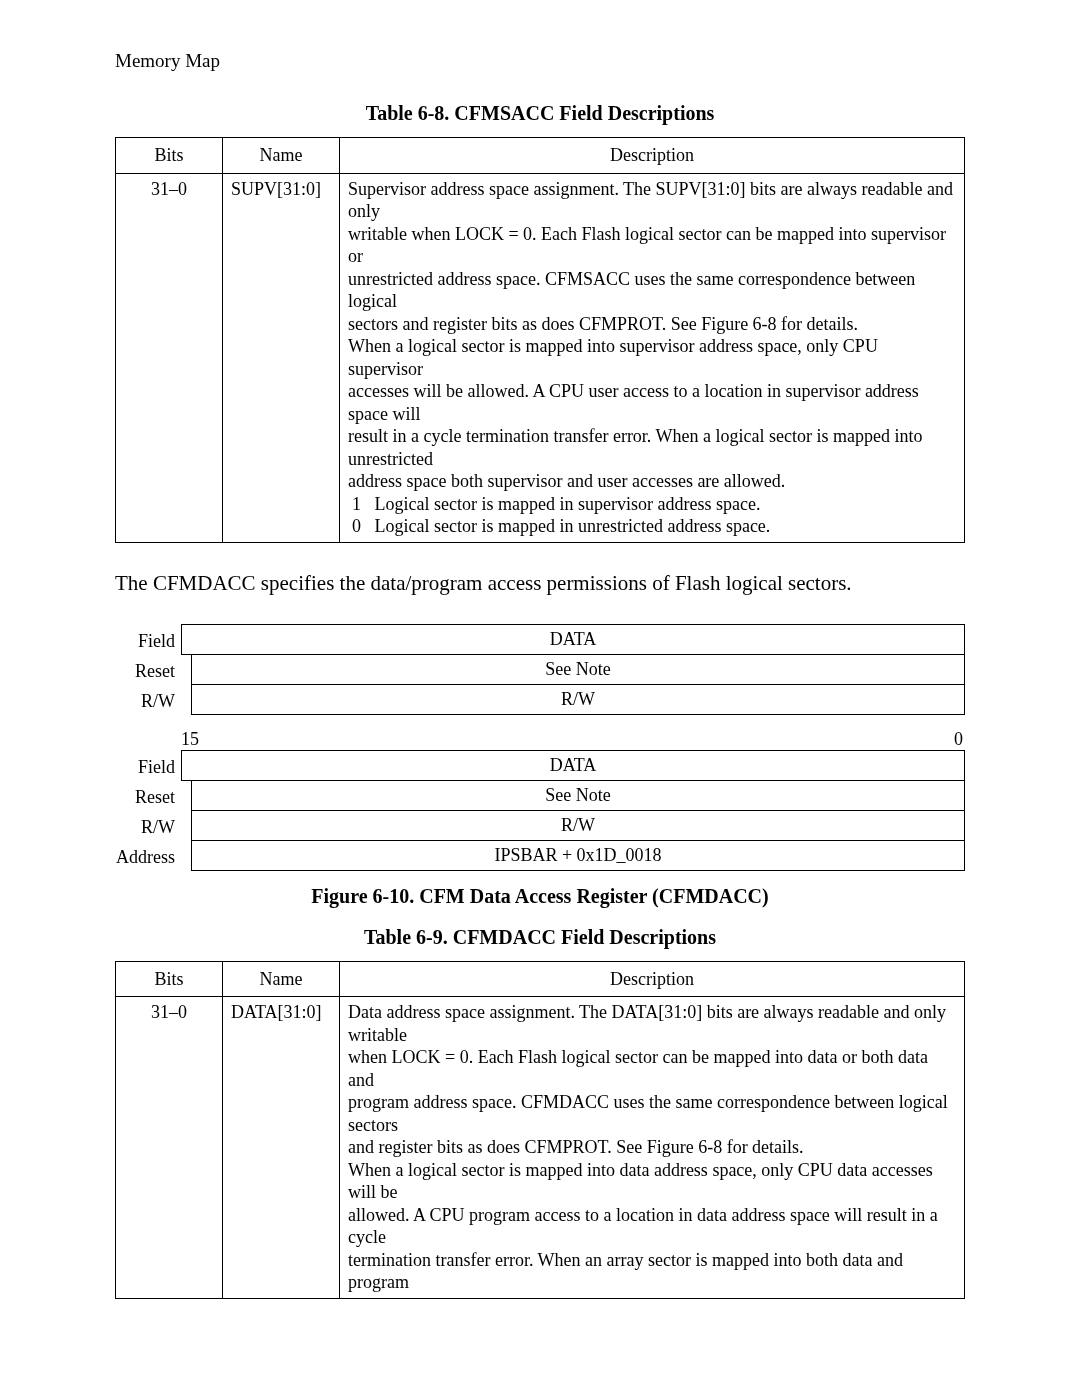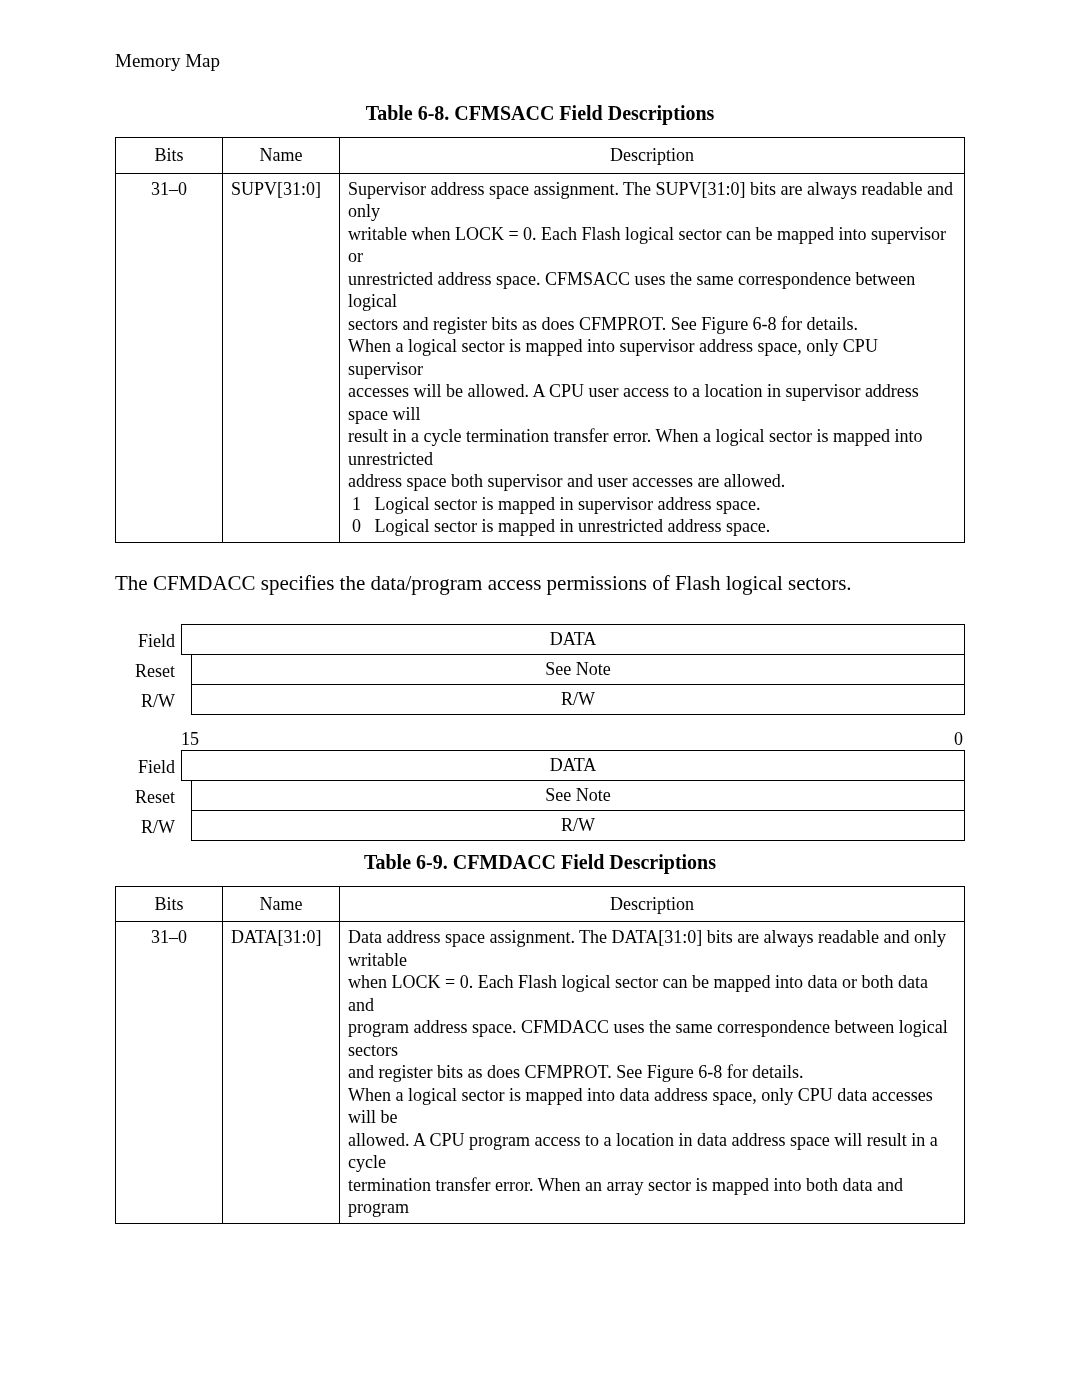--- a/index.html
+++ b/index.html
@@ -180,22 +180,27 @@
       <div class="cell">DATA</div>
     </div>
     <div class="row">
       <div class="label">Reset</div>
       <div class="cell">See Note</div>
     </div>
     <div class="row">
       <div class="label">R/W</div>
       <div class="cell">R/W</div>
     </div>
+    <div class="row">
+      <div class="label">Address</div>
+      <div class="cell">IPSBAR + 0x1D_0018</div>
+    </div>
   </div>
 
+  <div class="fig-caption">Figure 6-10. CFM Data Access Register (CFMDACC)</div>
 
   <div class="table-caption">Table 6-9. CFMDACC Field Descriptions</div>
   <table class="field-table">
     <thead>
       <tr>
         <th>Bits</th>
         <th>Name</th>
         <th>Description</th>
       </tr>
     </thead>

